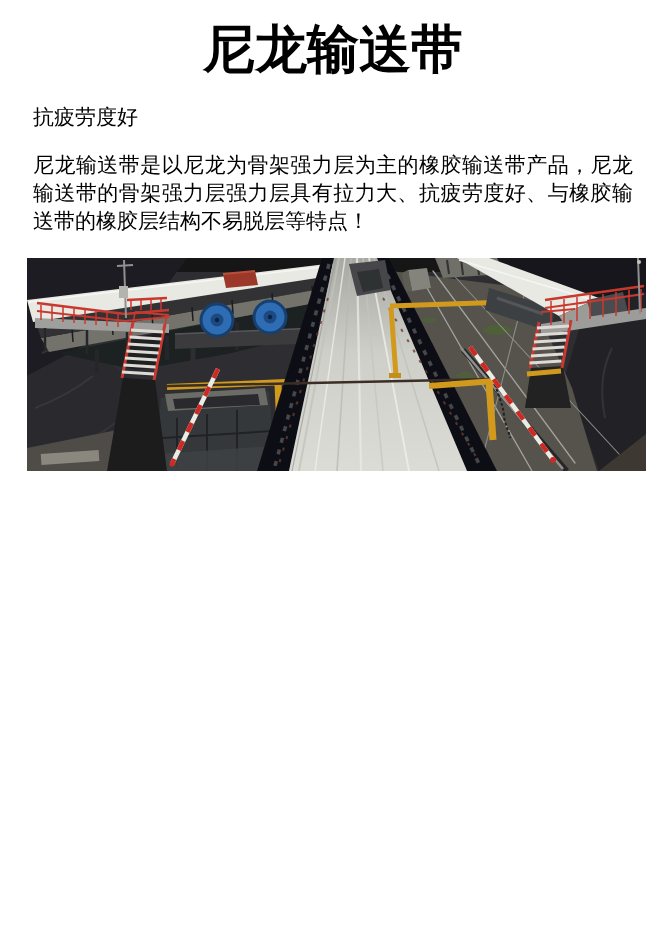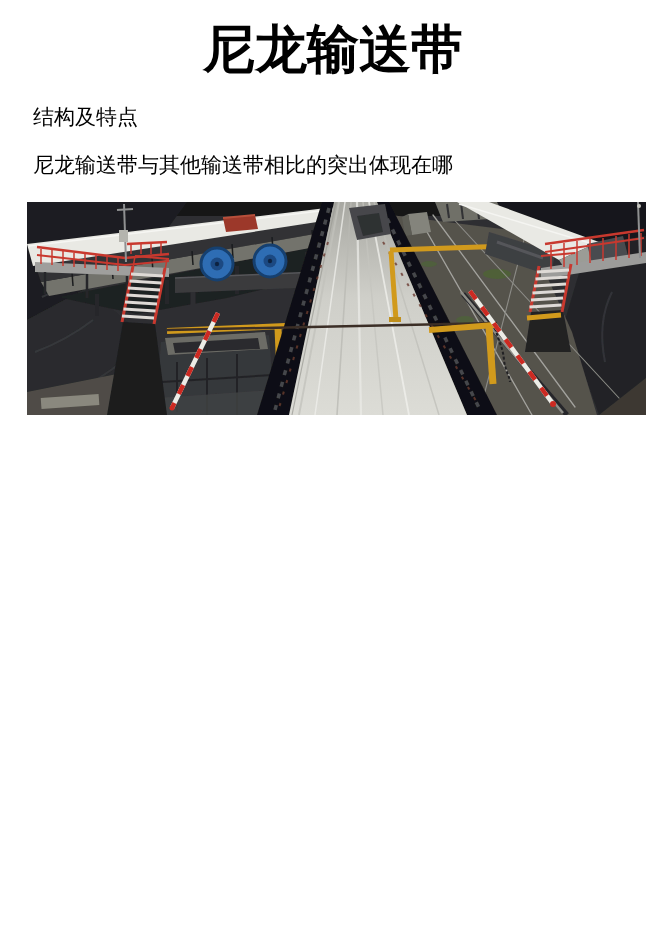--- a/index.html
+++ b/index.html
@@ -20,22 +20,22 @@
   }
   figure.photo svg{display:block;}
 </style>
 </head>
 <body>
 
 <div class="page">
   <h1 class="title">尼龙输送带</h1>
 
   <div class="content">
-    <p class="para">结构及特点</p>
-    <p class="para">尼龙输送带与其他输送带相比的突出体现在哪</p>
+    <p class="para">抗疲劳度好</p>
+    <p class="para">尼龙输送带是以尼龙为骨架强力层为主的橡胶输送带产品，尼龙输送带的骨架强力层强力层具有拉力大、抗疲劳度好、与橡胶输送带的橡胶层结构不易脱层等特点！</p>
 
     <figure class="photo" aria-label="煤场双线带式输送机现场照片：中间为灰白色输送带，两侧输送机带红色护栏平台、红白楼梯与黄色门架，地面为煤堆与铁轨，并有红白相间的警示杆">
       <svg width="619" height="213" viewBox="0 0 619 213" role="img">
         <defs>
           <linearGradient id="beltG" x1="0" y1="0" x2="0" y2="1">
             <stop offset="0" stop-color="#a8a8a2"></stop>
               <stop offset="0.45" stop-color="#cfcfc9"></stop>
               <stop offset="1" stop-color="#dcdcd6"></stop>
           </linearGradient>
           <filter id="soft">

